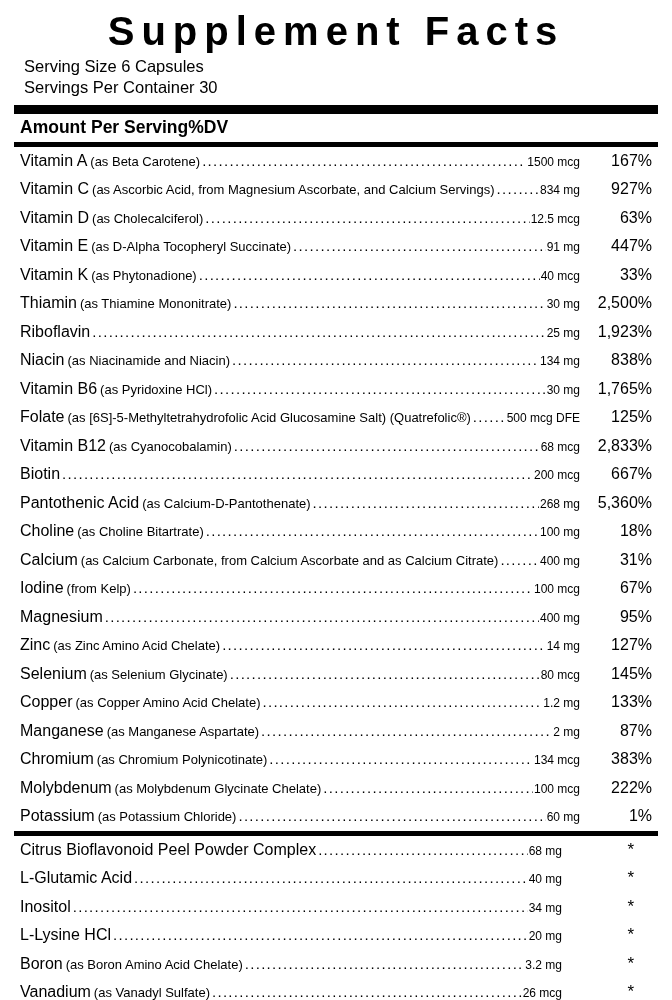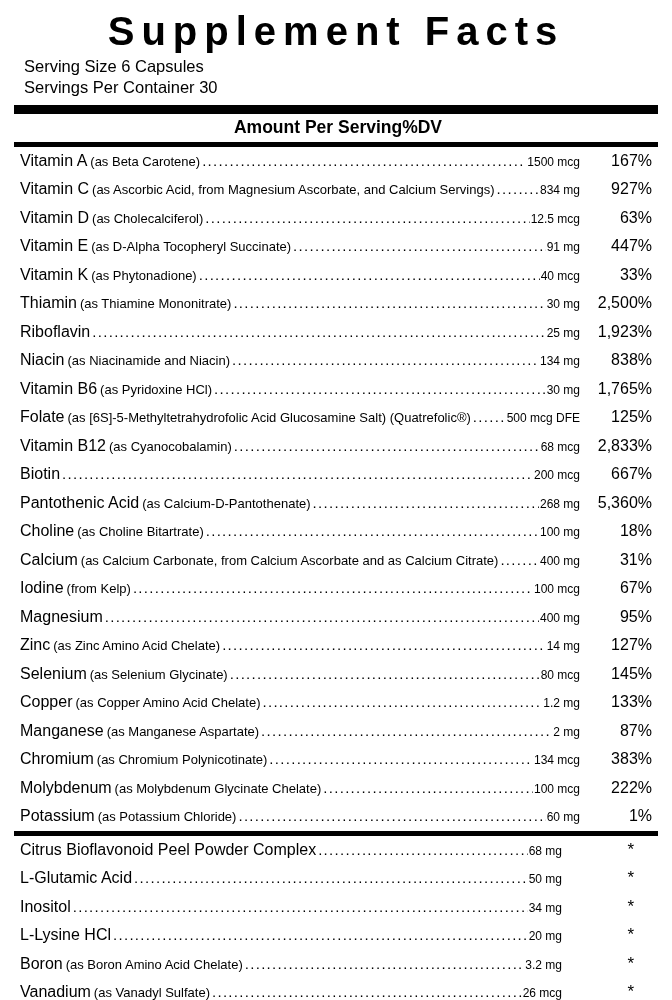--- a/index.html
+++ b/index.html
@@ -39,21 +39,21 @@
   .rule-thick {
     border-top: 9px solid #000;
     margin: 7px 0 0 0;
   }
   .rule-medium {
     border-top: 5px solid #000;
     margin: 0;
   }
   .amount-header {
     display: flex;
-    justify-content: center;
+    justify-content: flex-start;
     align-items: baseline;
     font-size: 17.5px;
     font-weight: bold;
     padding: 3px 2px 4px 6px;
   }
   .rows {
     padding: 0;
   }
   .row {
     display: flex;
@@ -352,21 +352,21 @@
           <span class="dots">........................................................................................................................................................................</span>
         </div>
         <div class="amt">68 mg</div>
         <div class="dv star">*</div>
       </div>
       <div class="row">
         <div class="namewrap">
           <span class="nm">L-Glutamic Acid</span>
           <span class="dots">........................................................................................................................................................................</span>
         </div>
-        <div class="amt">50 mg</div>
+        <div class="amt">40 mg</div>
         <div class="dv star">*</div>
       </div>
       <div class="row">
         <div class="namewrap">
           <span class="nm">Inositol</span>
           <span class="dots">........................................................................................................................................................................</span>
         </div>
         <div class="amt">34 mg</div>
         <div class="dv star">*</div>
       </div>

